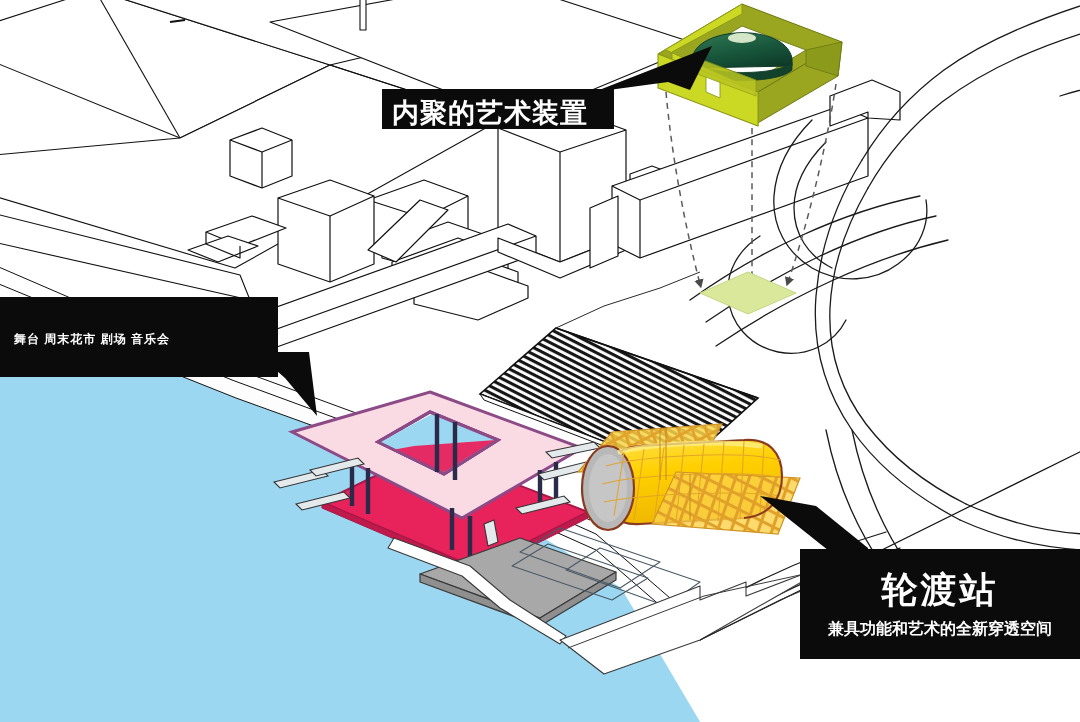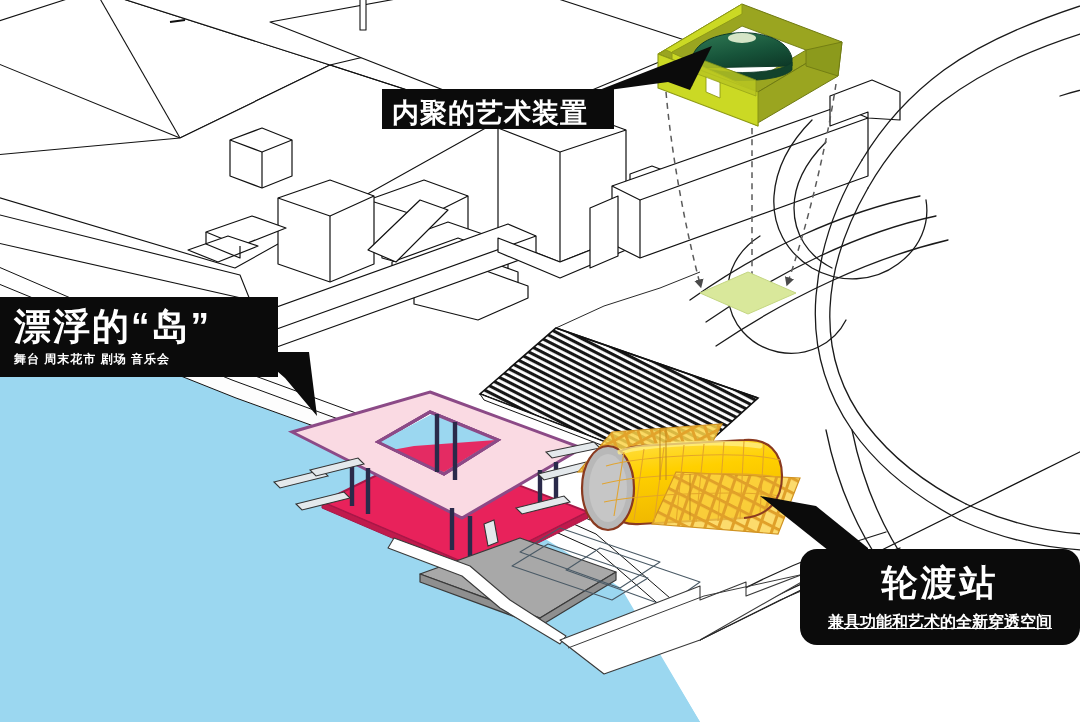--- a/index.html
+++ b/index.html
@@ -44,27 +44,26 @@
   
   #callout-art {
     left:382px; top:89px; width:232px; height:40px;
     padding:2px 8px 2px 10px;
     justify-content:flex-end;
   }
   #callout-art .title { font-size:27px; letter-spacing:1px; }
 
   
   #callout-ferry {
-    left:800px; top:549px; width:280px; height:96px;
+    left:800px; top:549px; width:280px; height:110px;
     padding:4px 24px;
     align-items:center;
-    border-radius:17px;
   }
   #callout-ferry .title { font-size:36px; letter-spacing:3px; }
-  #callout-ferry .sub { font-size:16px; margin-top:11px; letter-spacing:0px;text-decoration:underline; }
+  #callout-ferry .sub { font-size:16px; margin-top:11px; letter-spacing:0px; }
 
   .tail { position:absolute; z-index:39; }
 </style>
 </head>
 <body>
 
 <div id="stage">
 
   <svg class="layer" viewBox="0 0 1080 722">
     <defs>
@@ -355,21 +354,20 @@
 
   <svg class="tail" style="left:760px; top:496px; width:110px; height:96px;" viewBox="0 0 110 96">
     <path d="M0,0 L108,86 L108,52 L56,10 Z" fill="#0b0b0b"></path>
   </svg>
 
   <div class="callout" id="callout-art">
     <div class="title">内聚的艺术装置</div>
   </div>
 
   <div class="callout" id="callout-island">
-    <div class="title">漂浮的“岛”</div>
     <div class="sub">舞台 周末花市 剧场 音乐会</div>
   </div>
 
   <div class="callout" id="callout-ferry">
     <div class="title">轮渡站</div>
     <div class="sub">兼具功能和艺术的全新穿透空间</div>
   </div>
 
 </div>
 

